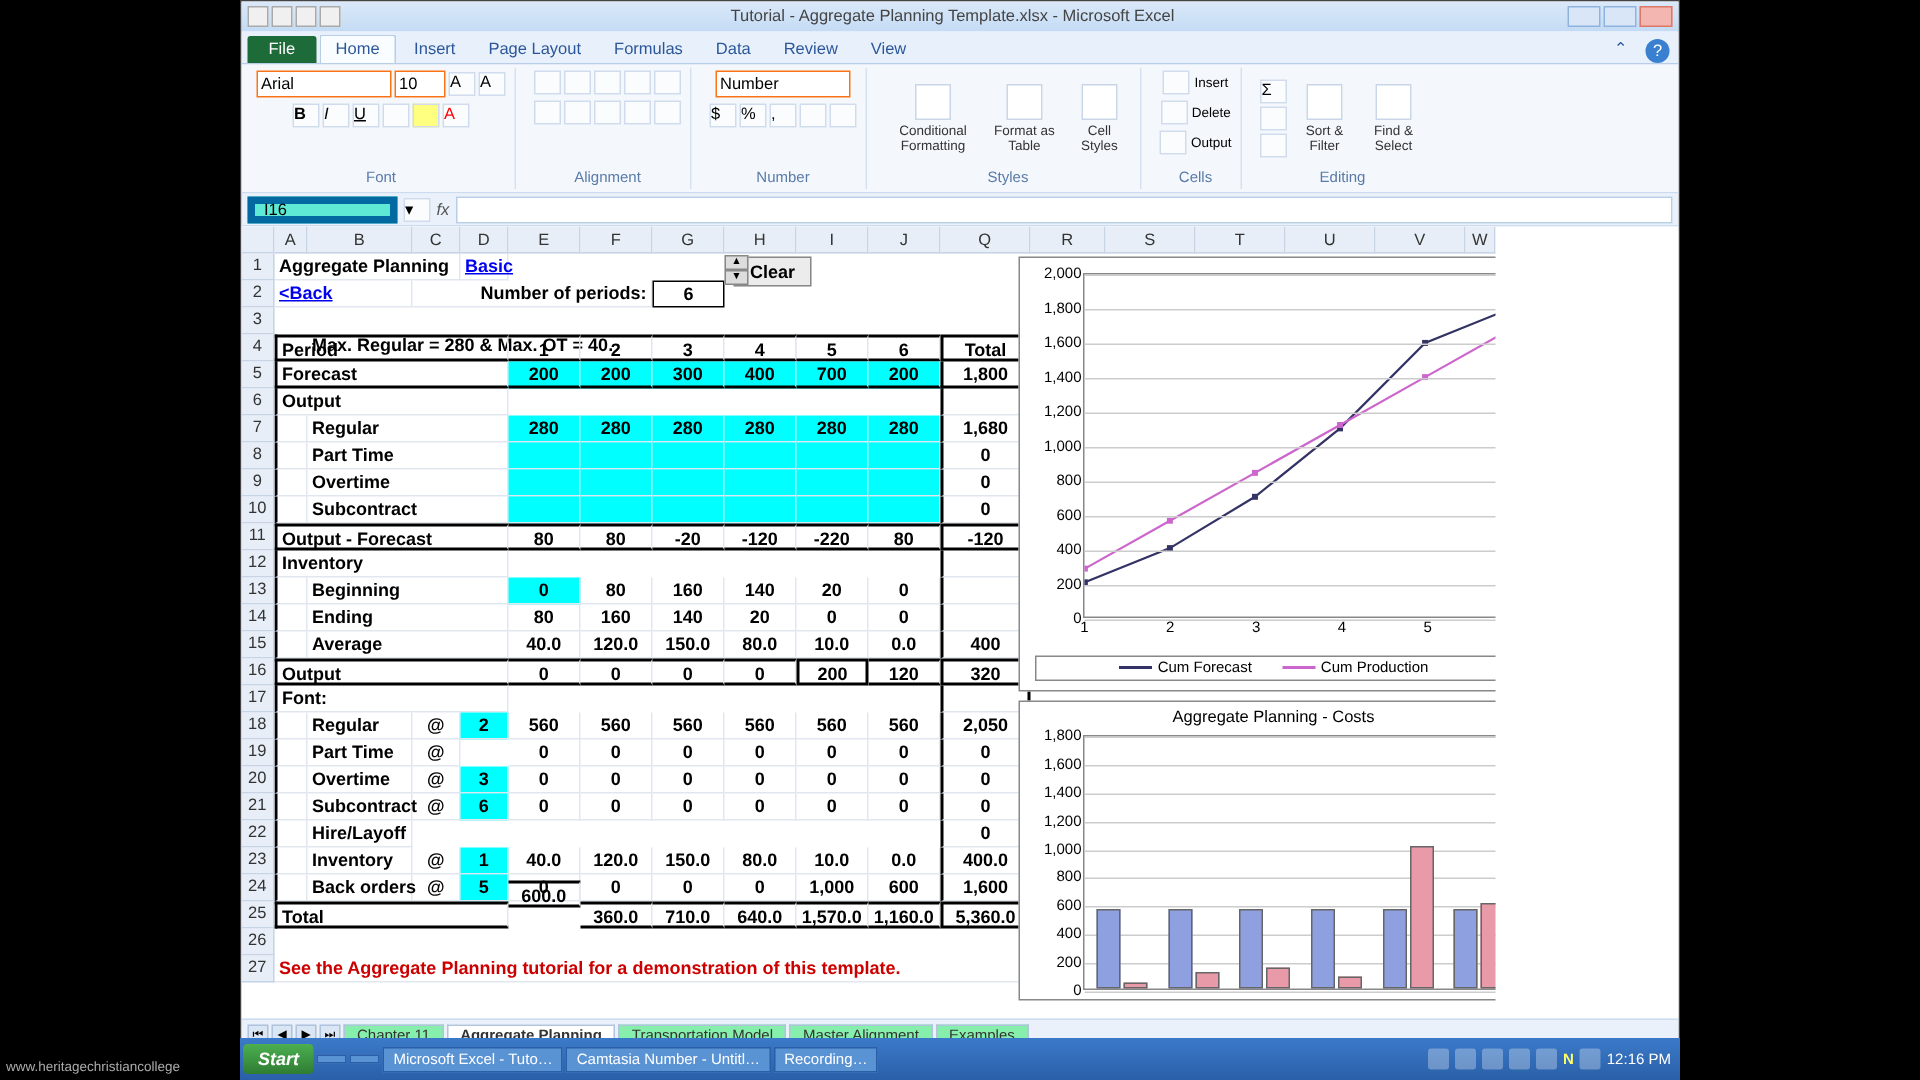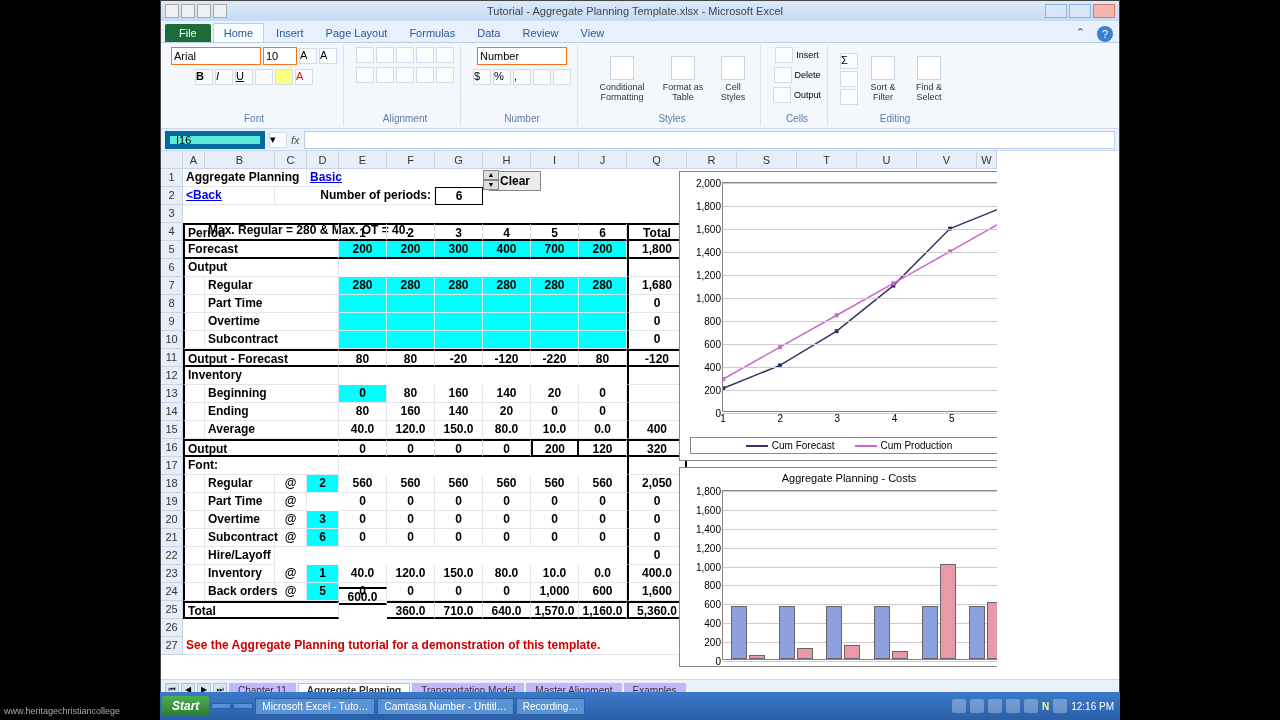--- a/index.html
+++ b/index.html
@@ -63,21 +63,21 @@
 .chart { position: absolute; background: #fff; border: 1px solid #888; z-index: 3; }
 .chart .plot { position: absolute; border: 1px solid #888; background: #fff; }
 .chart .ytick { position: absolute; font-size: 10px; right: 100%; margin-right: 2px; transform: translateY(-50%); }
 .chart .xtick { position: absolute; font-size: 10px; top: 100%; margin-top: 2px; transform: translateX(-50%); }
 .chart .legend { position: absolute; border: 1px solid #888; background: #fff; display: flex; align-items: center; justify-content: center; gap: 20px; font-size: 10px; padding: 2px 6px; }
 .legend .sw { display: inline-block; width: 22px; height: 2px; vertical-align: middle; margin-right: 4px; }
 .chart .title { position: absolute; width: 100%; text-align: center; font-size: 11px; top: 4px; }
 .bar { position: absolute; bottom: 0; }
 .sheet-tabs { height: 20px; background: #eaf1fa; display: flex; align-items: center; padding: 0 4px; gap: 2px; border-top: 1px solid #ccdbef; font-size: 10px; }
 .sheet-tabs .nav { width: 14px; height: 14px; background: #dbe6f4; border: 1px solid #b0c4de; text-align: center; line-height: 12px; font-size: 8px; }
-.sheet-tabs .stab { background: #c4b5fd; border: 1px solid #b0c4de; border-bottom: none; padding: 1px 8px; color: #333; }
+.sheet-tabs .stab { background: #86efac; border: 1px solid #b0c4de; border-bottom: none; padding: 1px 8px; color: #333; }
 .sheet-tabs .stab.active { background: #fff; font-weight: bold; }
 .statusbar { height: 20px; background: #dbe6f4; display: flex; align-items: center; padding: 0 8px; font-size: 10px; color: #333; justify-content: space-between; border-top: 1px solid #b8cde6; }
 .statusbar .right { display: flex; gap: 4px; align-items: center; }
 .viewbtn { width: 16px; height: 14px; background: #f2f6fb; border: 1px solid #b0c4de; }
 .slider { width: 70px; height: 4px; background: #c0cfdf; position: relative; }
 .slider .thumb { position: absolute; top: -4px; left: 40px; width: 8px; height: 12px; background: #eee; border: 1px solid #888; }
 .taskbar { position: absolute; bottom: 0; left: 160px; width: 960px; height: 28px; background: linear-gradient(#3b7ac9,#2a5fa8); display: flex; align-items: center; padding: 0 2px; gap: 2px; z-index: 100; }
 .taskbar .start { background: linear-gradient(#4caf50,#2e7d32); color: #fff; padding: 3px 10px; border-radius: 3px; font-weight: bold; font-style: italic; font-size: 12px; }
 .taskbar .tbtn { background: #5a93d4; border: 1px solid #2a5fa8; color: #fff; padding: 2px 6px; font-size: 10px; max-width: 150px; overflow: hidden; white-space: nowrap; text-overflow: ellipsis; }
 .taskbar .tray { margin-left: auto; display: flex; gap: 4px; align-items: center; color: #fff; font-size: 10px; padding-right: 4px; }

